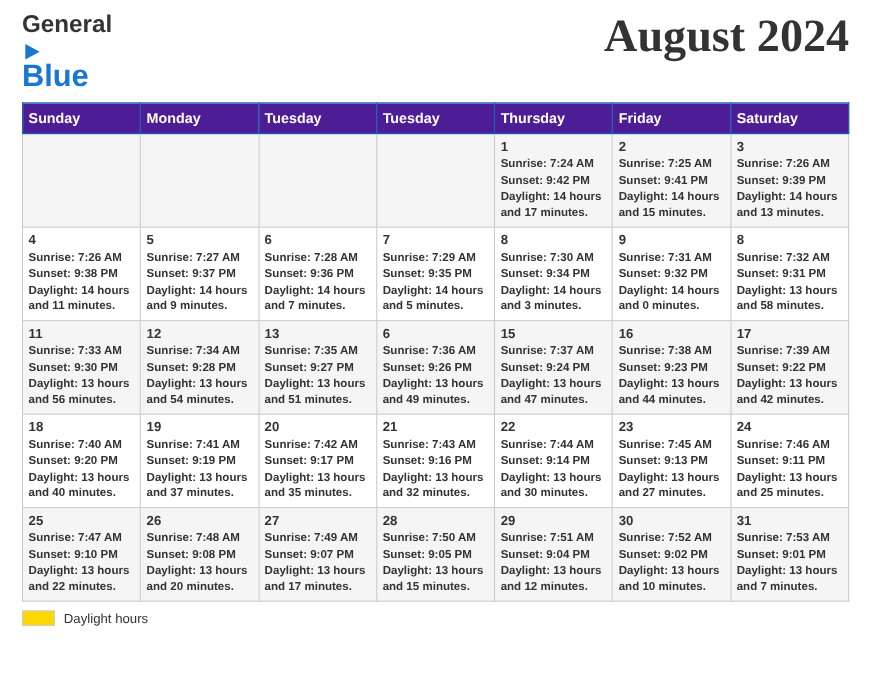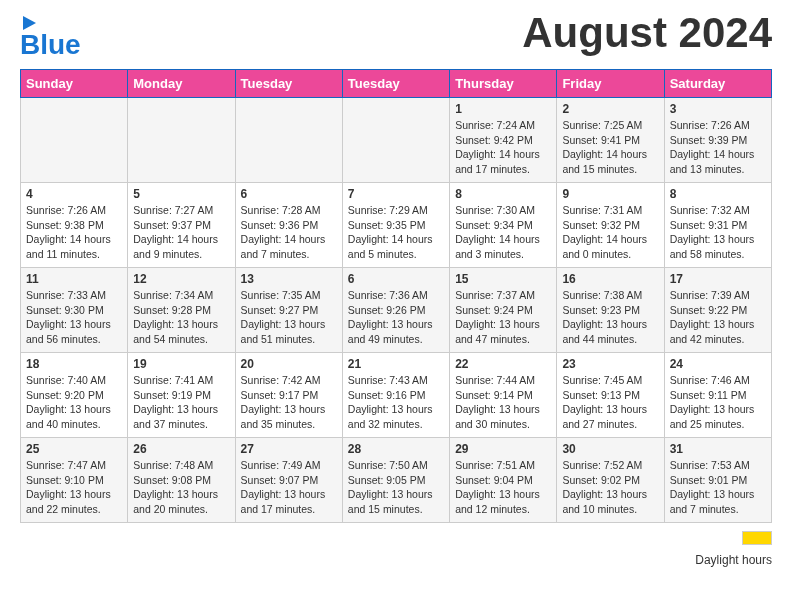--- a/index.html
+++ b/index.html
@@ -17,32 +17,33 @@
       margin-bottom: 8px;
     }
     .title-area {
       text-align: right;
     }
     .month-title {
       font-size: 42px;
       font-weight: bold;
       color: #333;
       line-height: 1.1;
+      font-family: Liberation Serif, serif;
     }
     .location-title {
       font-size: 16px;
       color: #555;
     }
     table {
       width: 100%;
       border-collapse: collapse;
       table-layout: fixed;
     }
     thead th {
-      background-color: #ec4899;
+      background-color: #4c1d95;
       color: #fff;
       text-align: left;
       padding: 6px 5px;
       font-size: 13px;
       font-weight: bold;
       border: 1px solid #1565c0;
     }
     tbody td {
       border: 1px solid #ccc;
       vertical-align: top;
@@ -58,39 +59,40 @@
     .day-num {
       font-weight: bold;
       font-size: 12px;
       margin-bottom: 2px;
       display: block;
     }
     .cell-text {
       font-size: 10.5px;
       line-height: 1.4;
       color: #333;
+      font-weight: bold;
     }
     .empty-cell {
       background: #fff !important;
     }
     tbody tr:nth-child(odd) td.empty-cell {
       background: #f5f5f5 !important;
     }
     .logo-wrapper {
       position: relative;
       width: 80px;
     }
   </style>
 </head>
 <body>
 
 <div class="header-area">
   <div class="logo-wrapper">
     <div style="font-size:22px; font-weight:bold; line-height:1.1;">
-      <span style="display:inline-block;width:0;height:0;border-top:7px solid transparent;border-bottom:7px solid transparent;border-left:13px solid #1976d2;margin-left:3px;vertical-align:middle;"></span>
+      <span style="color:#333;">General</span><span style="display:inline-block;width:0;height:0;border-top:7px solid transparent;border-bottom:7px solid transparent;border-left:13px solid #1976d2;margin-left:3px;vertical-align:middle;"></span>
     </div>
     <div style="font-size:28px; font-weight:bold; color:#1976d2; line-height:1.1; margin-top:-4px;">Blue</div>
   </div>
   <div class="title-area">
     <div class="month-title">August 2024</div>
   </div>
 </div>
 
 <table>
   <thead>
@@ -239,16 +241,16 @@
           <div class="cell-text">Sunrise: 7:52 AM<br>Sunset: 9:02 PM<br>Daylight: 13 hours and 10 minutes.</div>
         </td>
         <td>
           <span class="day-num">31</span>
           <div class="cell-text">Sunrise: 7:53 AM<br>Sunset: 9:01 PM<br>Daylight: 13 hours and 7 minutes.</div>
         </td>
       </tr>
     </tbody>
 </table>
 
-<div style="margin-top:8px; display:flex; align-items:flex-end; gap:8px;flex-direction:column;">
+<div style="margin-top:8px; display:flex; align-items:flex-start; gap:8px;">
   <div style="width:30px; height:14px; background:#ffd700; border:1px solid #ccc;"></div>
   <span style="font-size:12px; color:#333;">Daylight hours</span>
 </div>
 
 </body></html>

